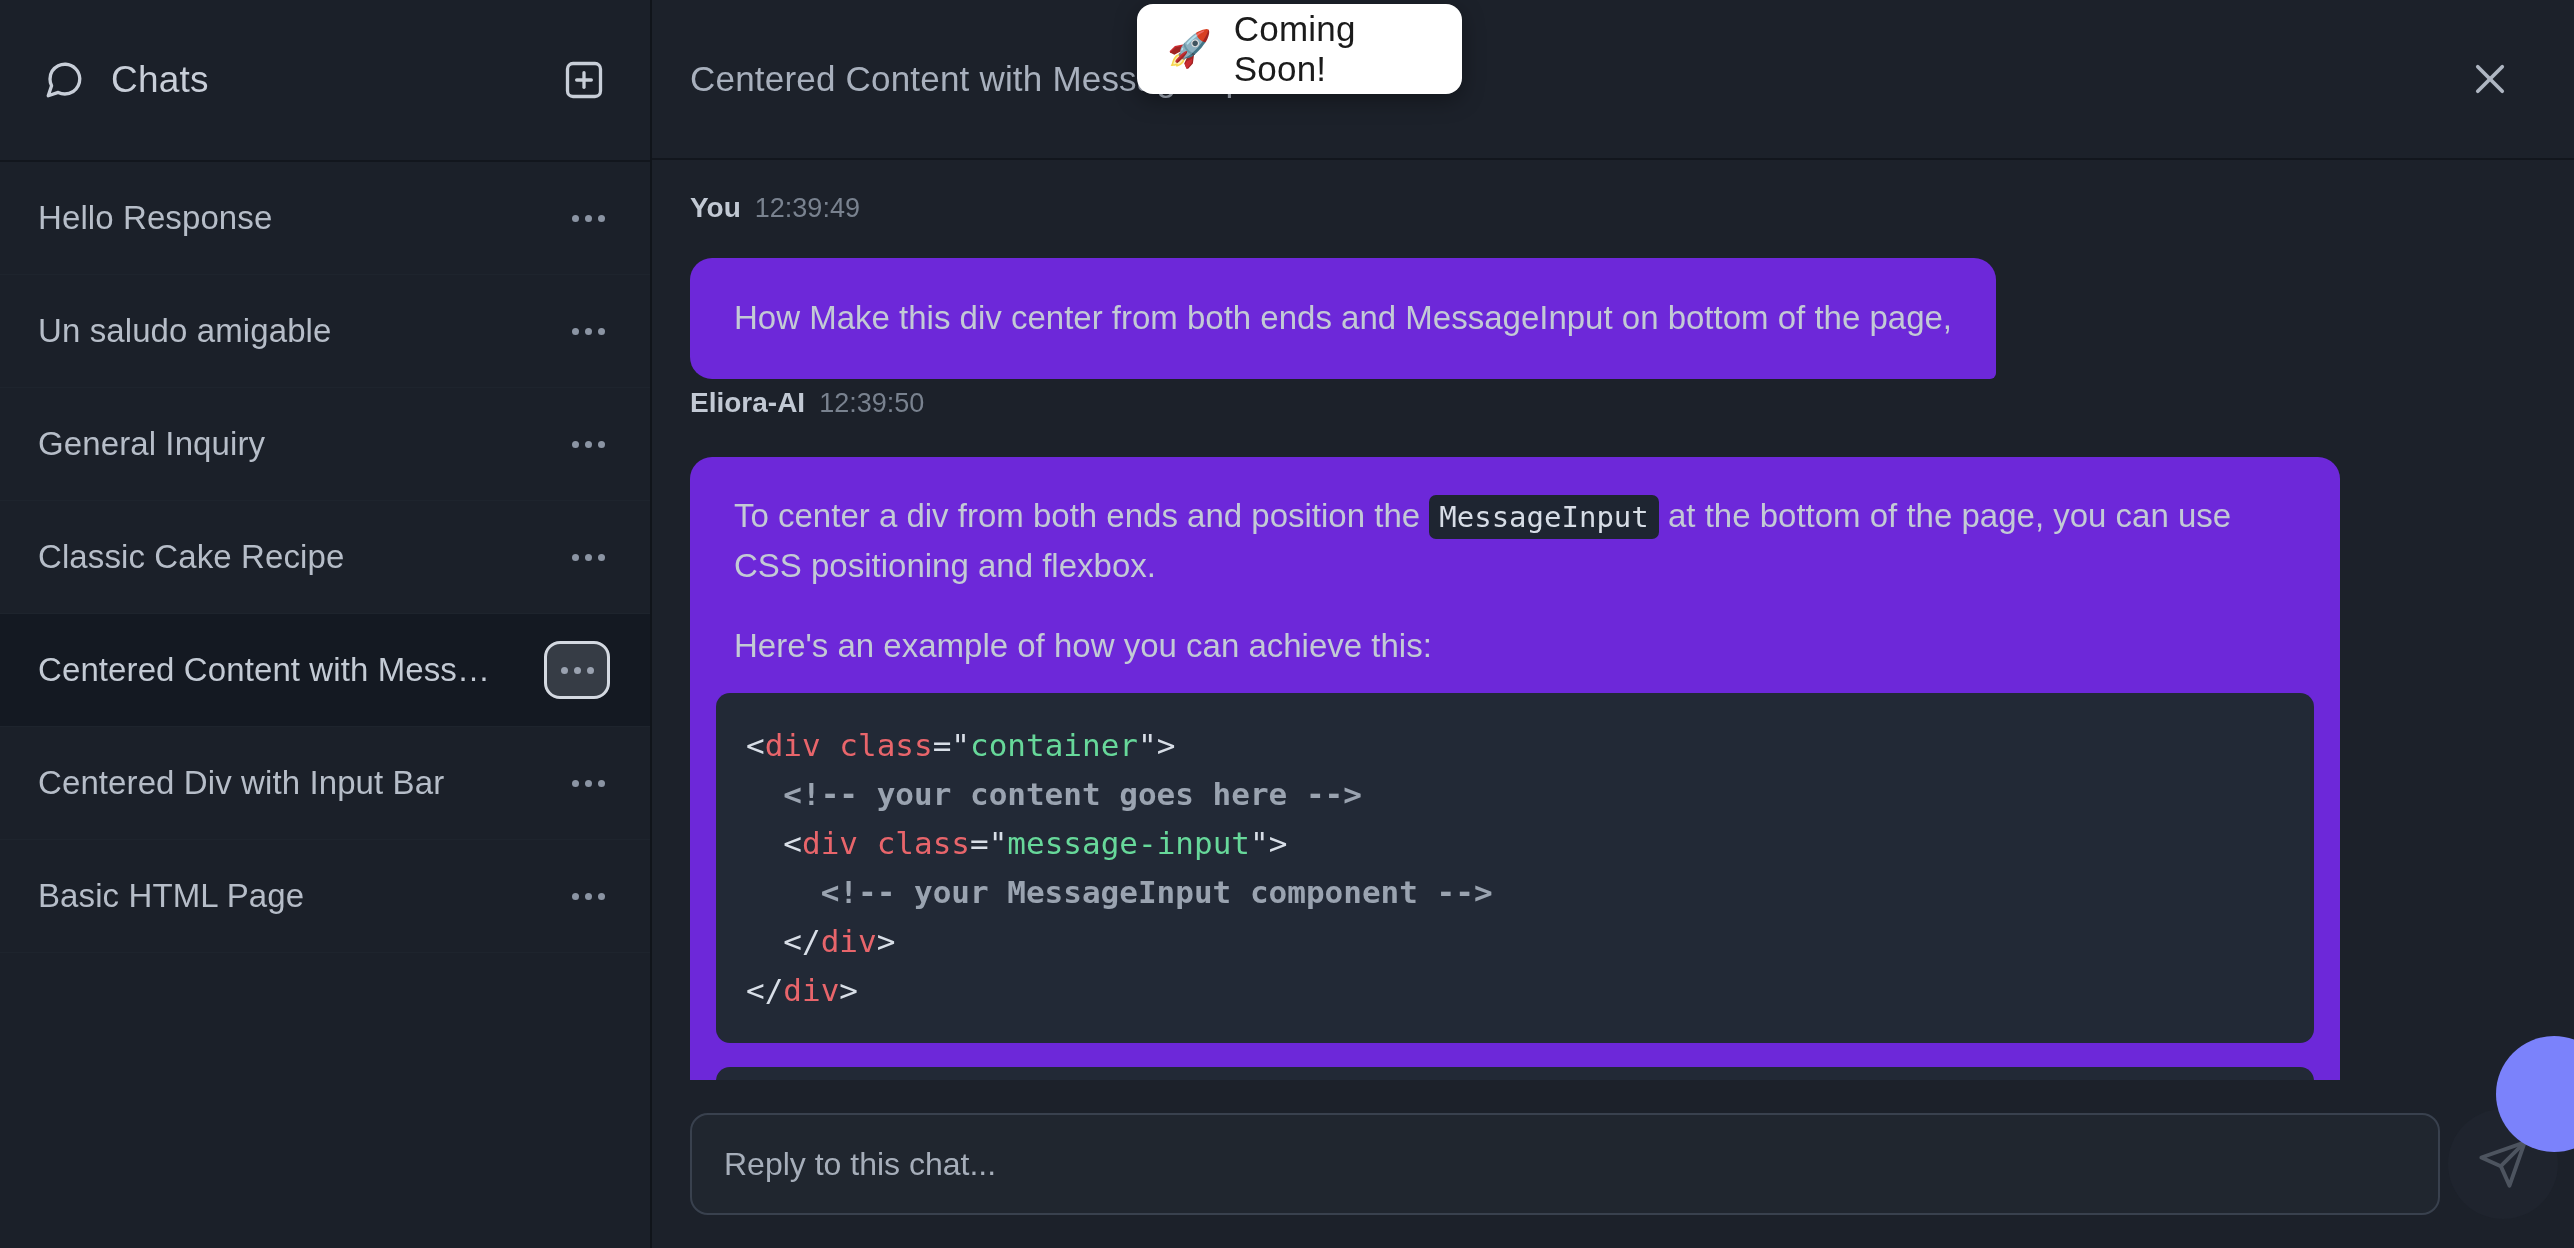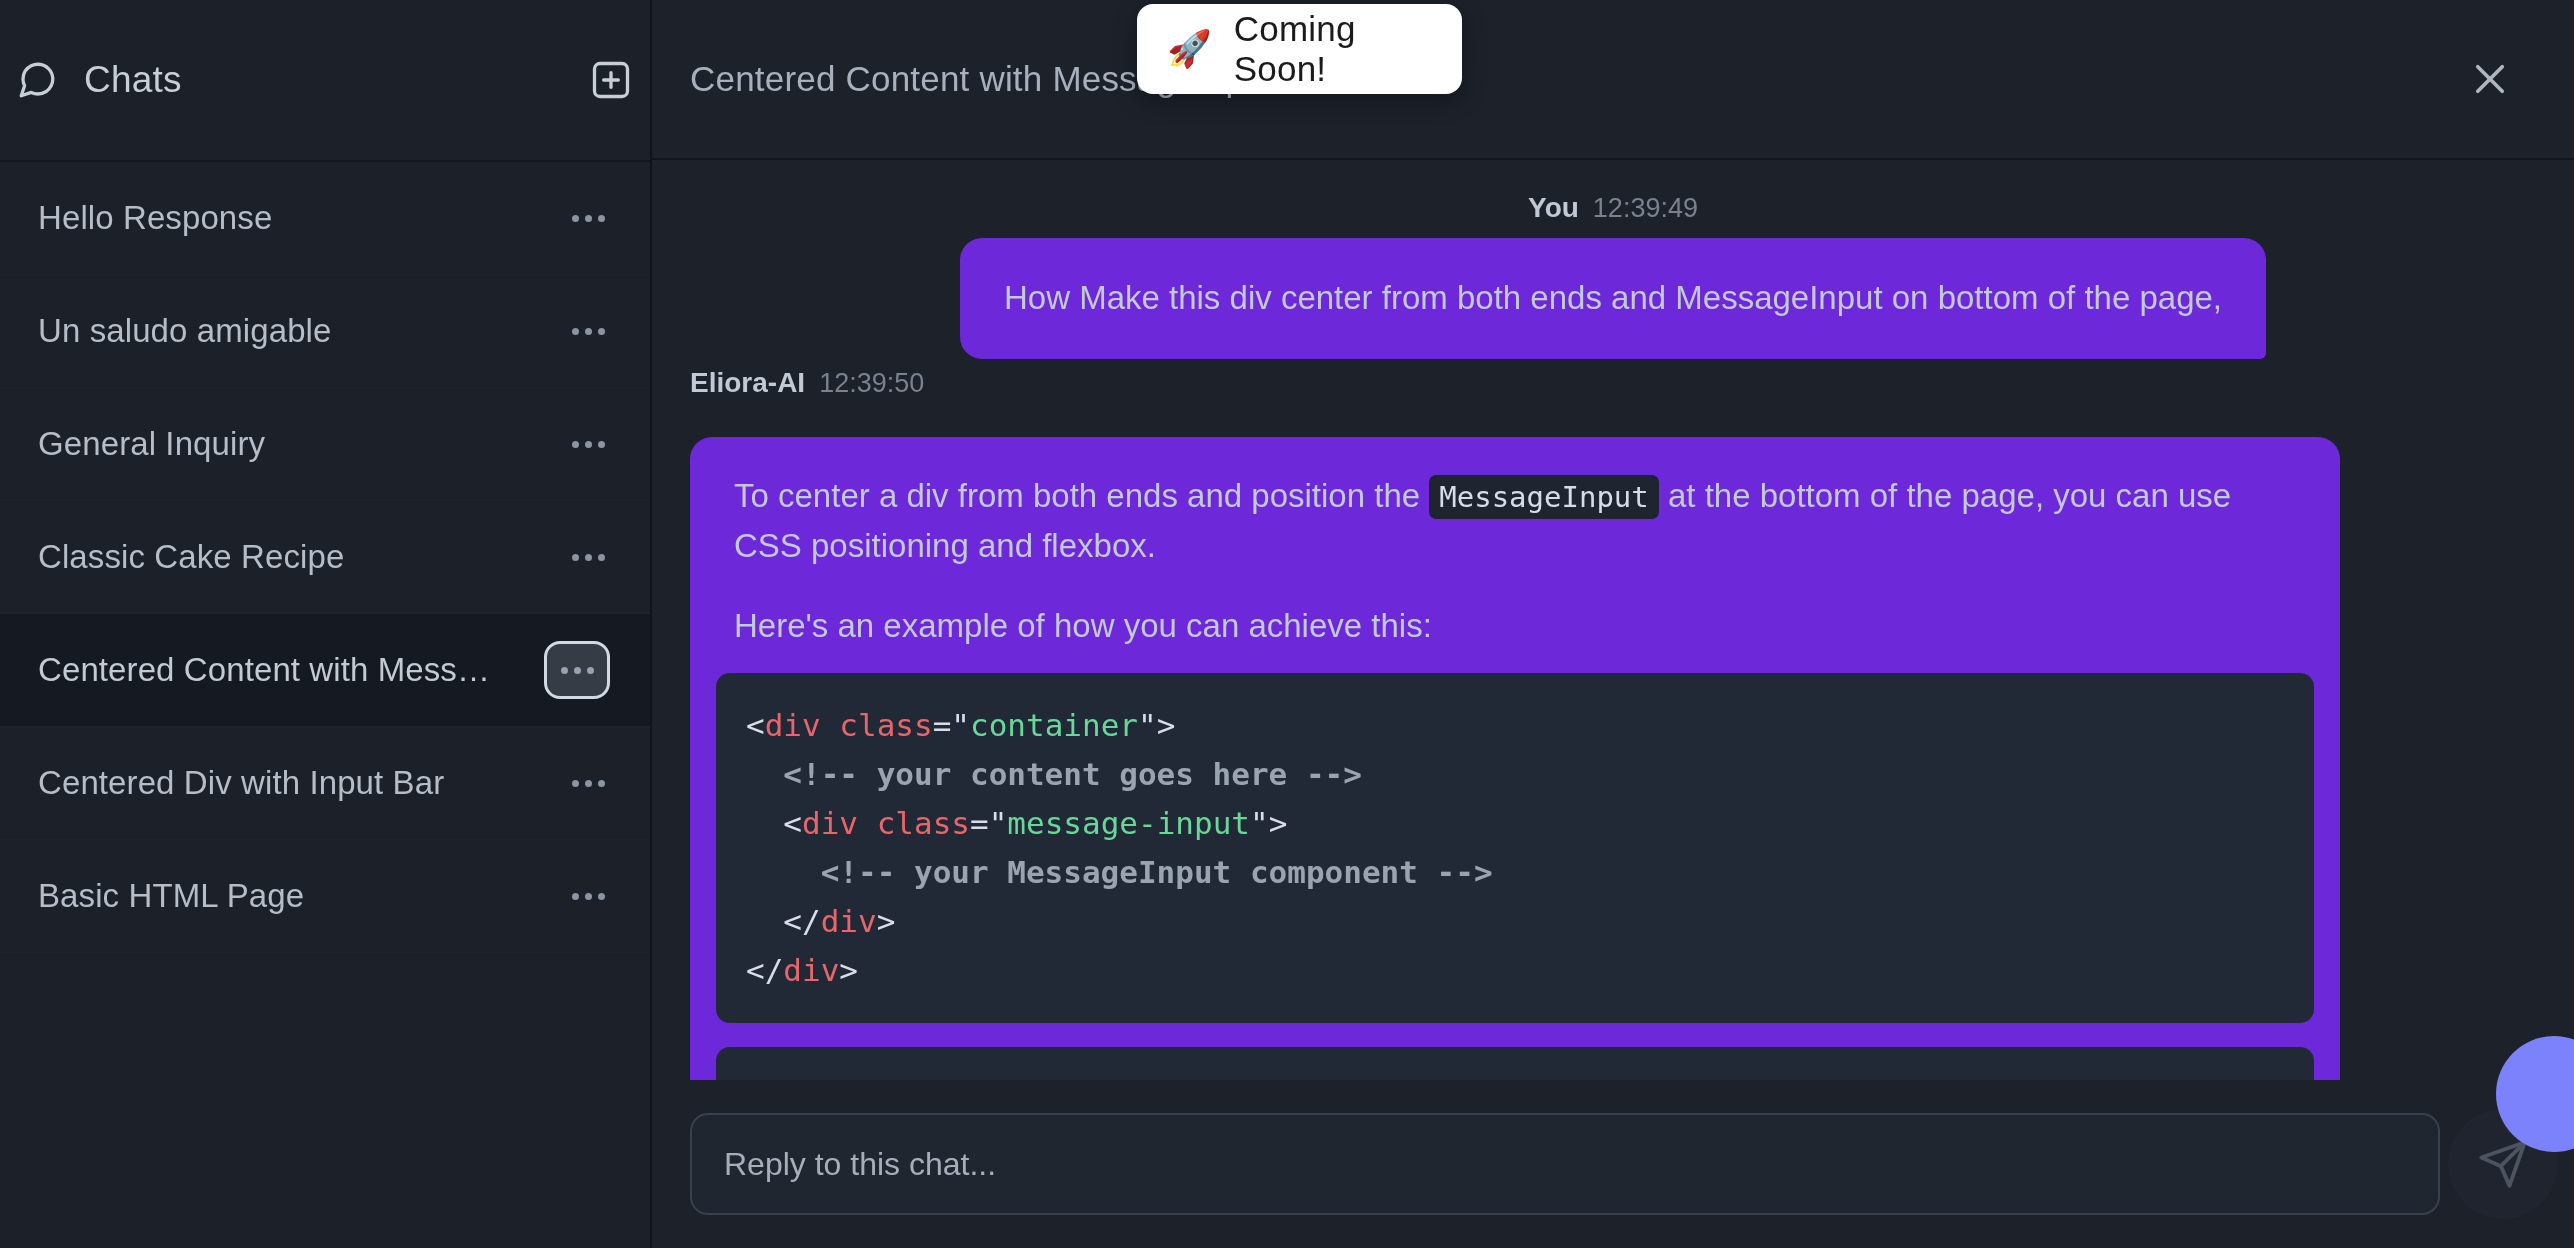--- a/index.html
+++ b/index.html
@@ -27,21 +27,21 @@
     height: 1248px;
     background: #1b2029;
     flex: 0 0 652px;
     display: flex;
     flex-direction: column;
     border-right: 2px solid #10141a;
   }
 
   #sidebar-header {
     height: 162px;
-    padding: 0 16px;
+    padding: 0 43px;
     display: flex;
     align-items: center;
     justify-content: space-between;
     border-bottom: 2px solid #12161d;
     background: #1b2029;
   }
   .sb-head-left {
     display: flex;
     align-items: center;
     gap: 26px;
@@ -143,21 +143,21 @@
 
   
   #messages {
     flex: 1 1 auto;
     position: relative;
     overflow: hidden;
     padding: 24px 38px 0 38px;
   }
 
   .msg-row { display: flex; flex-direction: column; }
-  .msg-row.user { align-items: center; }
+  .msg-row.user { align-items: flex-start; gap: 20px; }
   .msg-row.ai   { align-items: flex-start; gap: 24px; }
 
   .msg-meta {
     display: flex;
     align-items: baseline;
     gap: 14px;
     margin: 8px 0 14px 0;
   }
   .msg-row.ai .msg-meta { padding-left: 0; }
   .msg-author {

